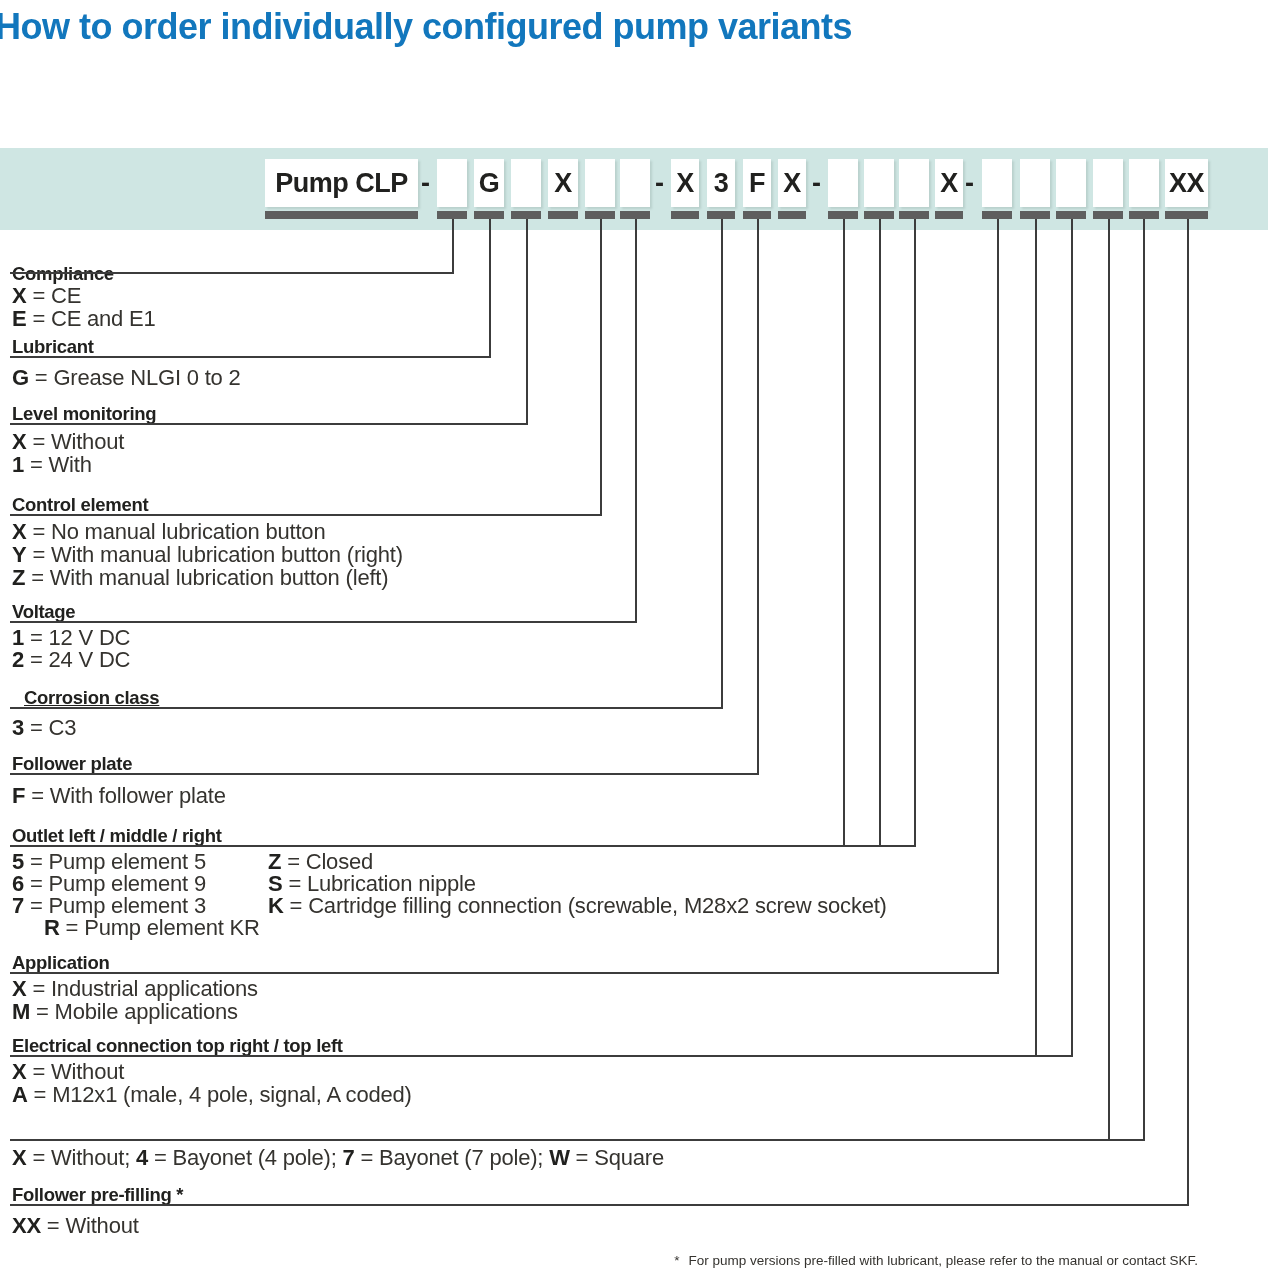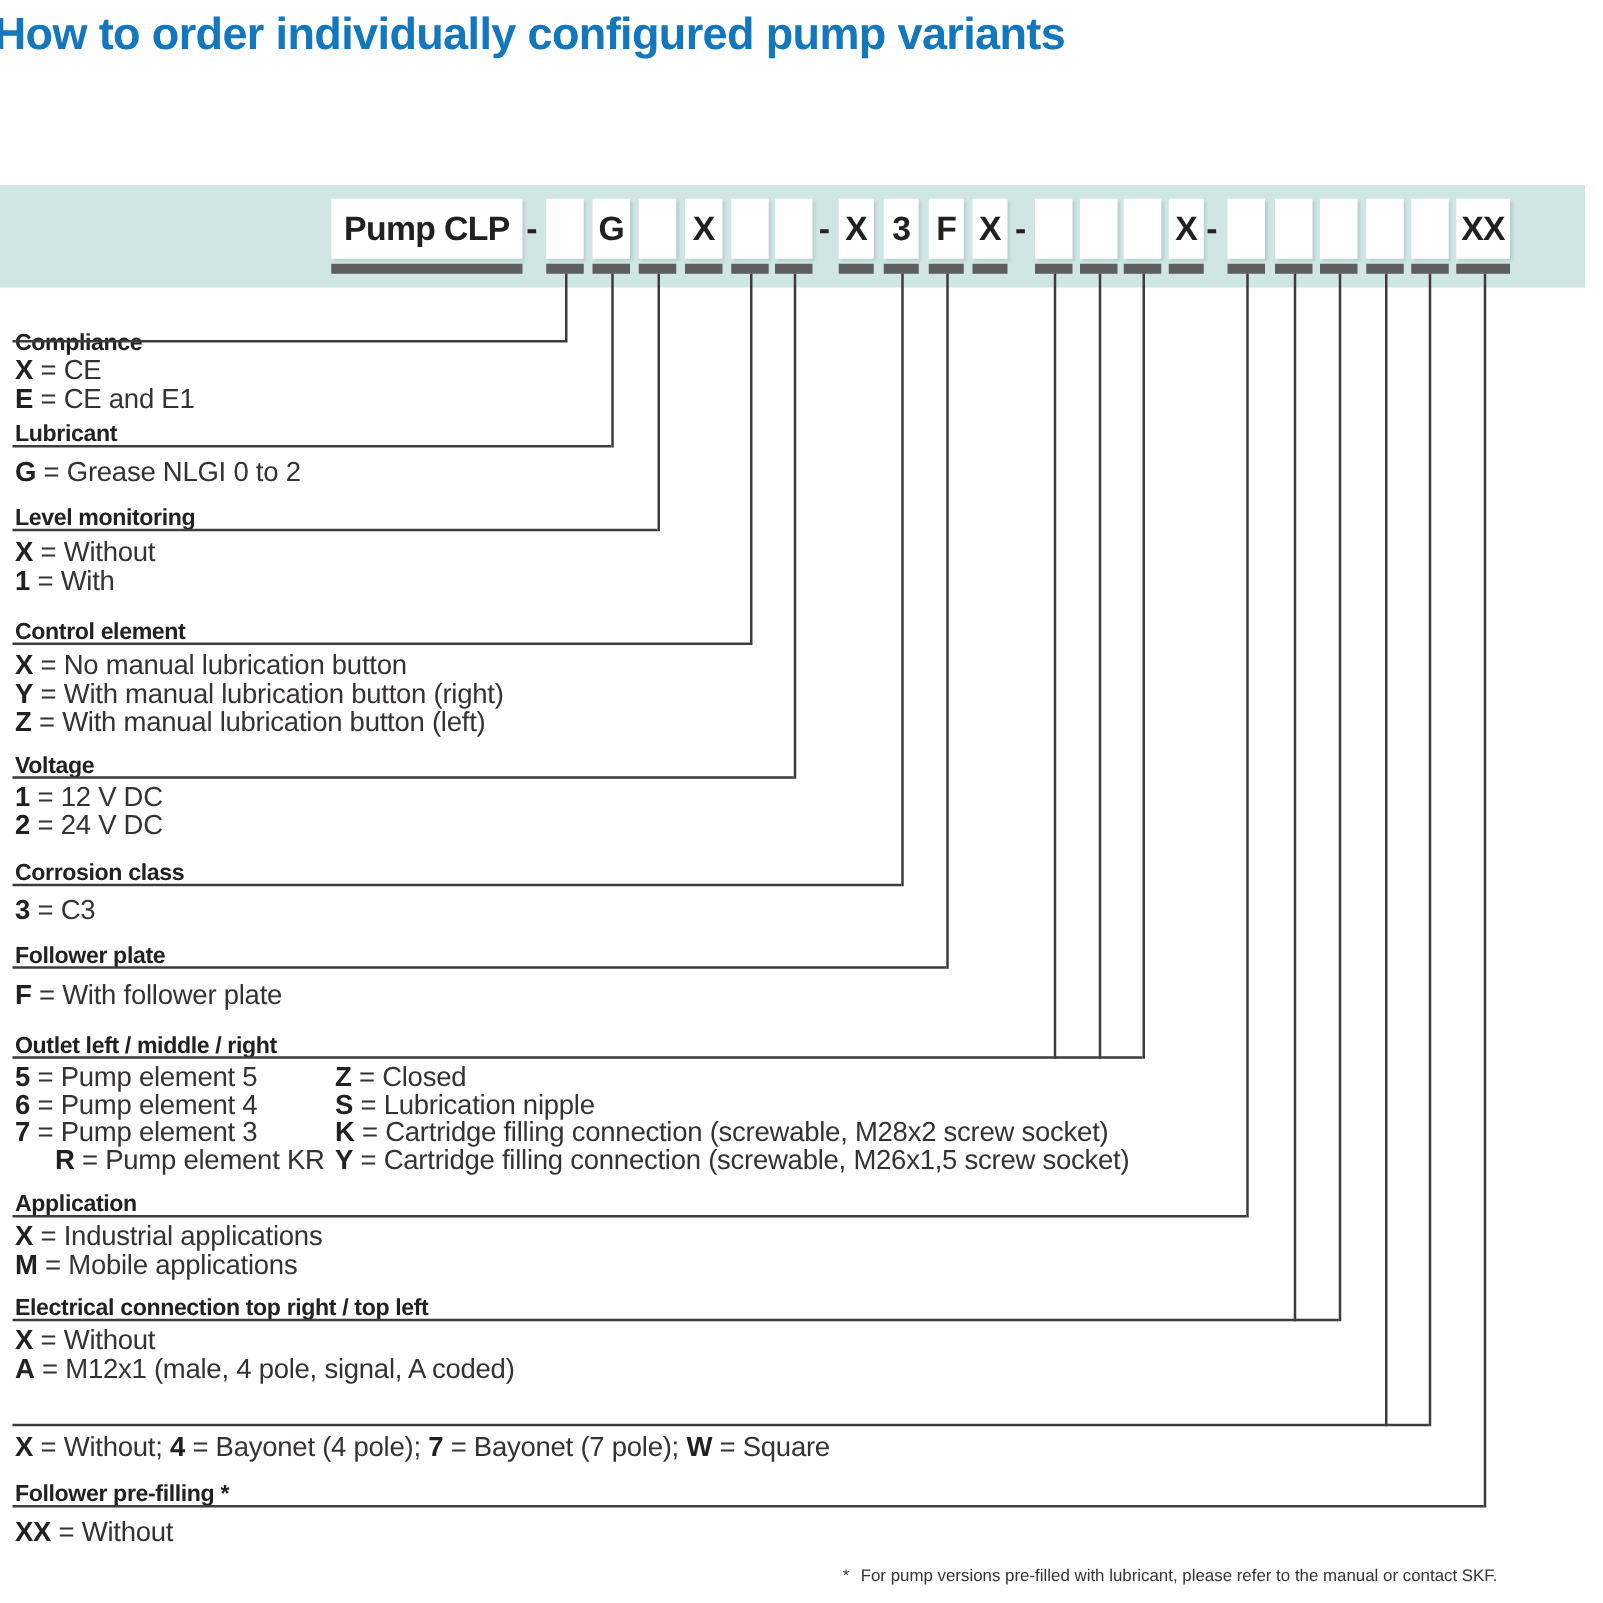--- a/index.html
+++ b/index.html
@@ -107,36 +107,35 @@
     <div class="option" style="left: 12px; top: 455px;"><span class="b">1</span><span> = With</span></div>
     <div class="heading" style="left: 12px; top: 496px;">Control element</div>
     <div class="rule" style="left: 10px; width: 590px; top: 514px;"></div>
     <div class="option" style="left: 12px; top: 522px;"><span class="b">X</span><span> = No manual lubrication button</span></div>
     <div class="option" style="left: 12px; top: 545px;"><span class="b">Y</span><span> = With manual lubrication button (right)</span></div>
     <div class="option" style="left: 12px; top: 568px;"><span class="b">Z</span><span> = With manual lubrication button (left)</span></div>
     <div class="heading" style="left: 12px; top: 603px;">Voltage</div>
     <div class="rule" style="left: 10px; width: 625px; top: 621px;"></div>
     <div class="option" style="left: 12px; top: 628px;"><span class="b">1</span><span> = 12 V DC</span></div>
     <div class="option" style="left: 12px; top: 650px;"><span class="b">2</span><span> = 24 V DC</span></div>
-    <div class="heading" style="left: 12px; top: 689px;">Corrosion class</div>
+    <div class="heading" style="left: 24px; top: 689px; text-decoration: underline;">Corrosion class</div>
     <div class="rule" style="left: 10px; width: 711px; top: 707px;"></div>
     <div class="option" style="left: 12px; top: 718px;"><span class="b">3</span><span> = C3</span></div>
     <div class="heading" style="left: 12px; top: 755px;">Follower plate</div>
     <div class="rule" style="left: 10px; width: 747px; top: 773px;"></div>
     <div class="option" style="left: 12px; top: 786px;"><span class="b">F</span><span> = With follower plate</span></div>
     <div class="heading" style="left: 12px; top: 827px;">Outlet left / middle / right</div>
     <div class="rule" style="left: 10px; width: 904px; top: 845px;"></div>
     <div class="option" style="left: 12px; top: 852px;"><span class="b">5</span><span> = Pump element 5</span></div>
     <div class="option" style="left: 268px; top: 852px;"><span class="b">Z</span><span> = Closed</span></div>
-    <div class="option" style="left: 12px; top: 874px;"><span class="b">6</span><span> = Pump element 4</span></div>
+    <div class="option" style="left: 12px; top: 874px;"><span class="b">6</span><span> = Pump element 9</span></div>
     <div class="option" style="left: 268px; top: 874px;"><span class="b">S</span><span> = Lubrication nipple</span></div>
     <div class="option" style="left: 12px; top: 896px;"><span class="b">7</span><span> = Pump element 3</span></div>
     <div class="option" style="left: 268px; top: 896px;"><span class="b">K</span><span> = Cartridge filling connection (screwable, M28x2 screw socket)</span></div>
     <div class="option" style="left: 12px; top: 918px; margin-left: 32px;"><span class="b">R</span><span> = Pump element KR</span></div>
-    <div class="option" style="left: 268px; top: 918px;"><span class="b">Y</span><span> = Cartridge filling connection (screwable, M26x1,5 screw socket)</span></div>
     <div class="heading" style="left: 12px; top: 954px;">Application</div>
     <div class="rule" style="left: 10px; width: 987px; top: 972px;"></div>
     <div class="option" style="left: 12px; top: 979px;"><span class="b">X</span><span> = Industrial applications</span></div>
     <div class="option" style="left: 12px; top: 1002px;"><span class="b">M</span><span> = Mobile applications</span></div>
     <div class="heading" style="left: 12px; top: 1037px;">Electrical connection top right / top left</div>
     <div class="rule" style="left: 10px; width: 1061px; top: 1055px;"></div>
     <div class="option" style="left: 12px; top: 1062px;"><span class="b">X</span><span> = Without</span></div>
     <div class="option" style="left: 12px; top: 1085px;"><span class="b">A</span><span> = M12x1 (male, 4 pole, signal, A coded)</span></div>
     <div class="rule" style="left: 10px; width: 1133px; top: 1139px;"></div>
     <div class="option" style="left: 12px; top: 1148px;"><span class="b">X</span><span> = Without; </span><span class="b">4</span><span> = Bayonet (4 pole); </span><span class="b">7</span><span> = Bayonet (7 pole); </span><span class="b">W</span><span> = Square</span></div>

